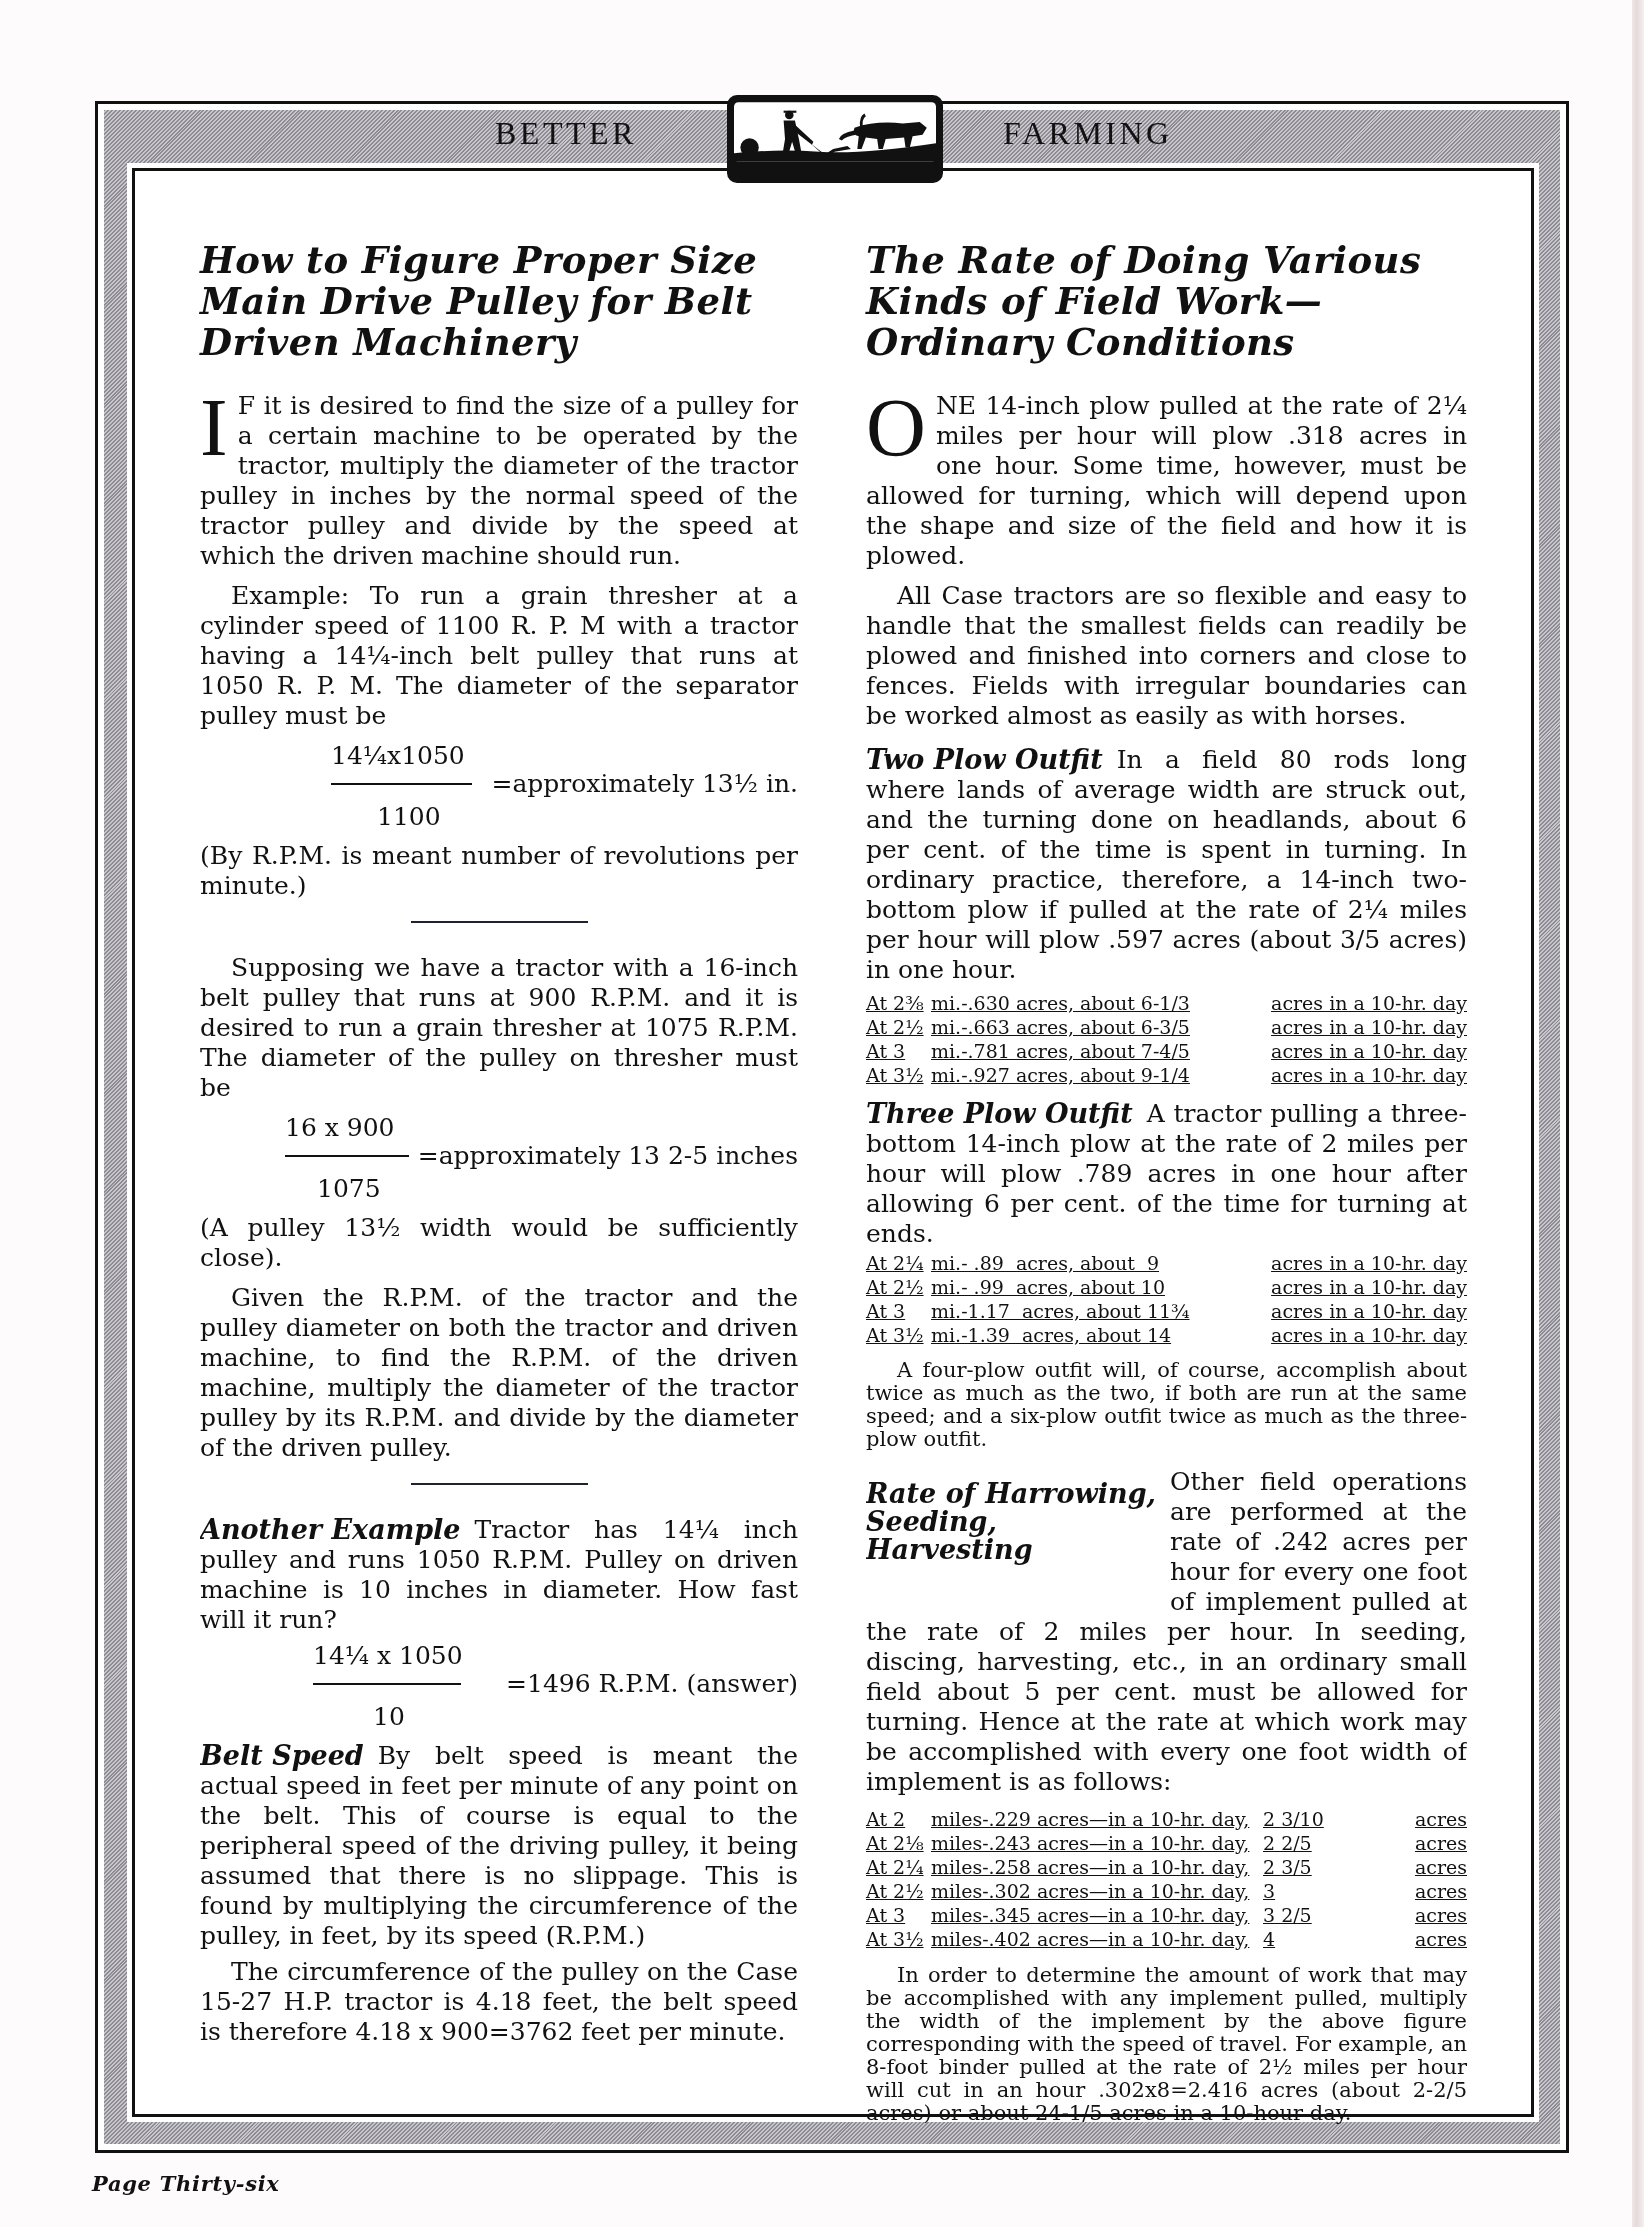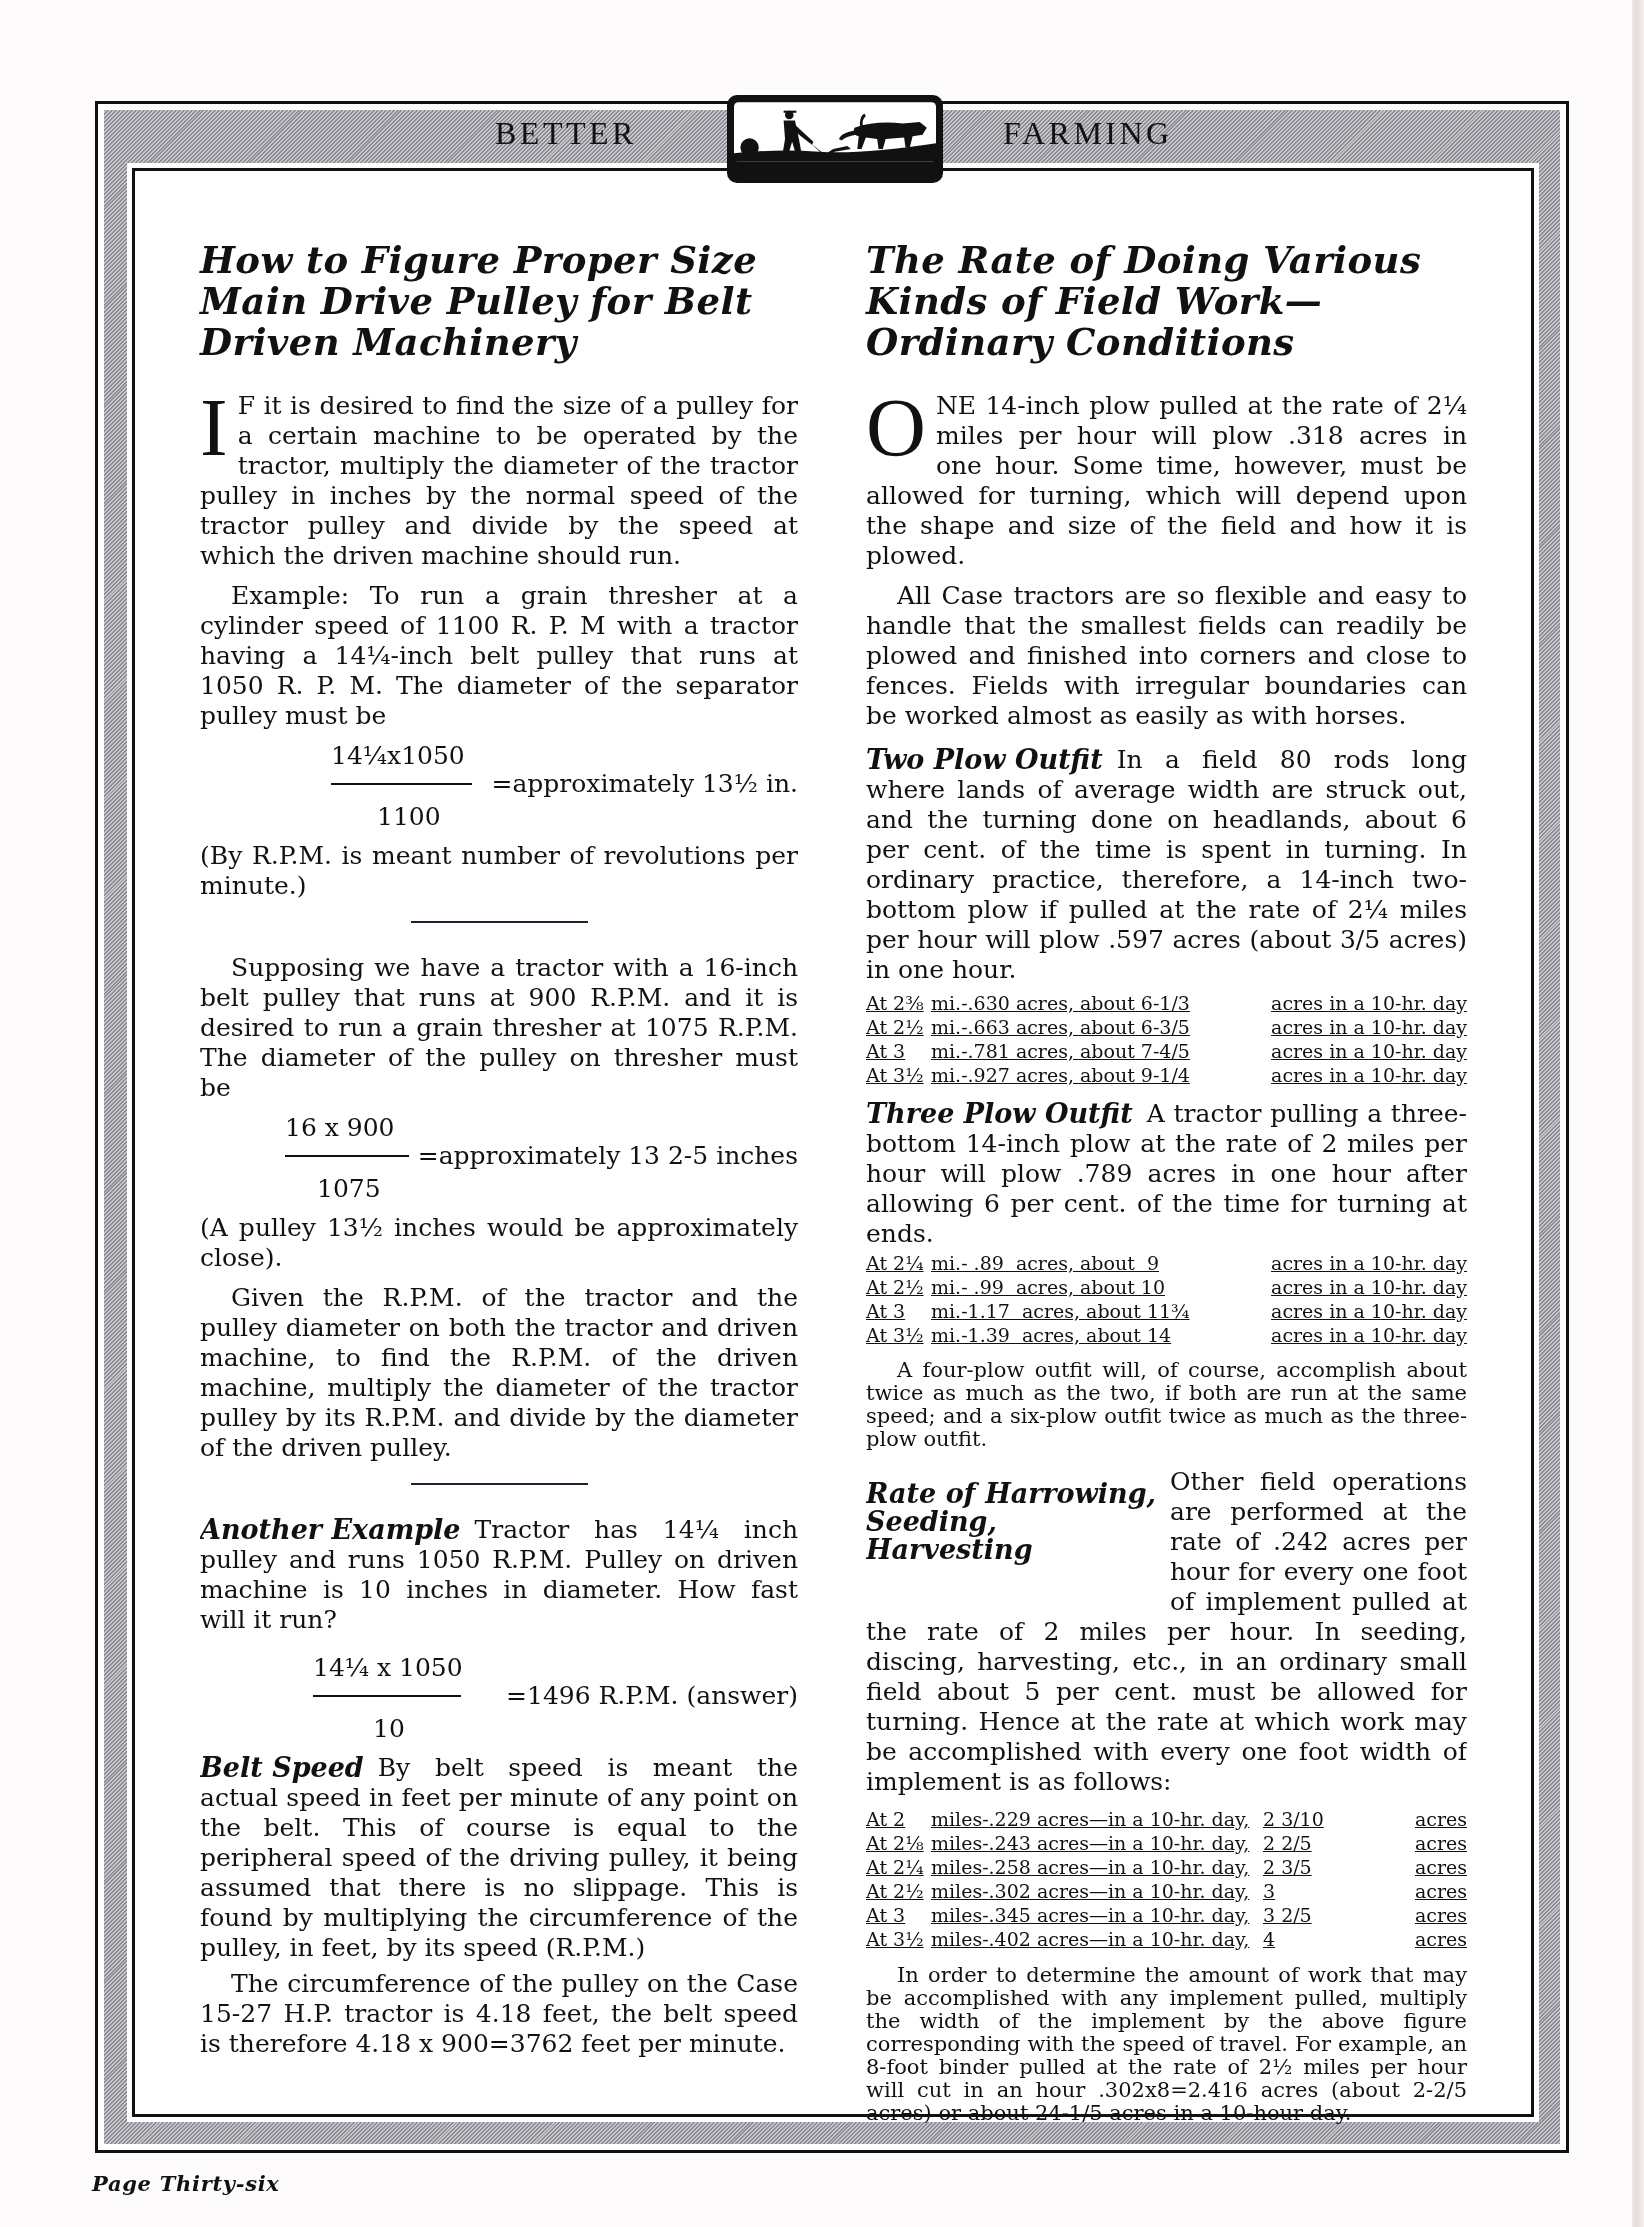--- a/index.html
+++ b/index.html
@@ -139,30 +139,30 @@
 
   <p class="indent">Supposing we have a tractor with a 16-inch belt pulley that runs at 900 R.P.M. and it is desired to run a grain thresher at 1075 R.P.M. The diameter of the pulley on thresher must be</p>
 
   <div class="formula">
     <span class="num" style="left:85px">16 x 900</span>
     <span class="bar" style="left:85px; width:124px"></span>
     <span class="res">=approximately 13 2-5 inches</span>
     <span class="den" style="left:117px">1075</span>
   </div>
 
-  <p>(A pulley 13½ inches would be approximately close).</p>
+  <p>(A pulley 13½ width would be sufficiently close).</p>
   <p class="indent">Given the R.P.M. of the tractor and the pulley diameter on both the tractor and driven machine, to find the R.P.M. of the driven machine, multiply the diameter of the tractor pulley by its R.P.M. and divide by the diameter of the driven pulley.</p>
   <div class="rule"></div>
 
   <div class="runin">
     <span class="rhead">Another Example</span>
     <span>Tractor has 14¼ inch pulley and runs 1050 R.P.M.   Pulley on driven machine is 10 inches in diameter.   How fast will it run?</span>
   </div>
 
-  <div class="formula" style="margin-top:18px">
+  <div class="formula" style="margin-top:6px">
     <span class="num" style="left:113px">14¼ x 1050</span>
     <span class="bar" style="left:113px; width:148px"></span>
     <span class="res">=1496 R.P.M. (answer)</span>
     <span class="den" style="left:173px">10</span>
   </div>
 
   <div class="runin" style="">
     <span class="rhead">Belt Speed</span>
     <span>By belt speed is meant the actual speed in feet per minute of any point on the belt.   This of course is equal to the peripheral speed of the driving pulley, it being assumed that there is no slippage.   This is found by multiplying the circumference of the pulley, in feet, by its speed (R.P.M.)</span>
   </div>

